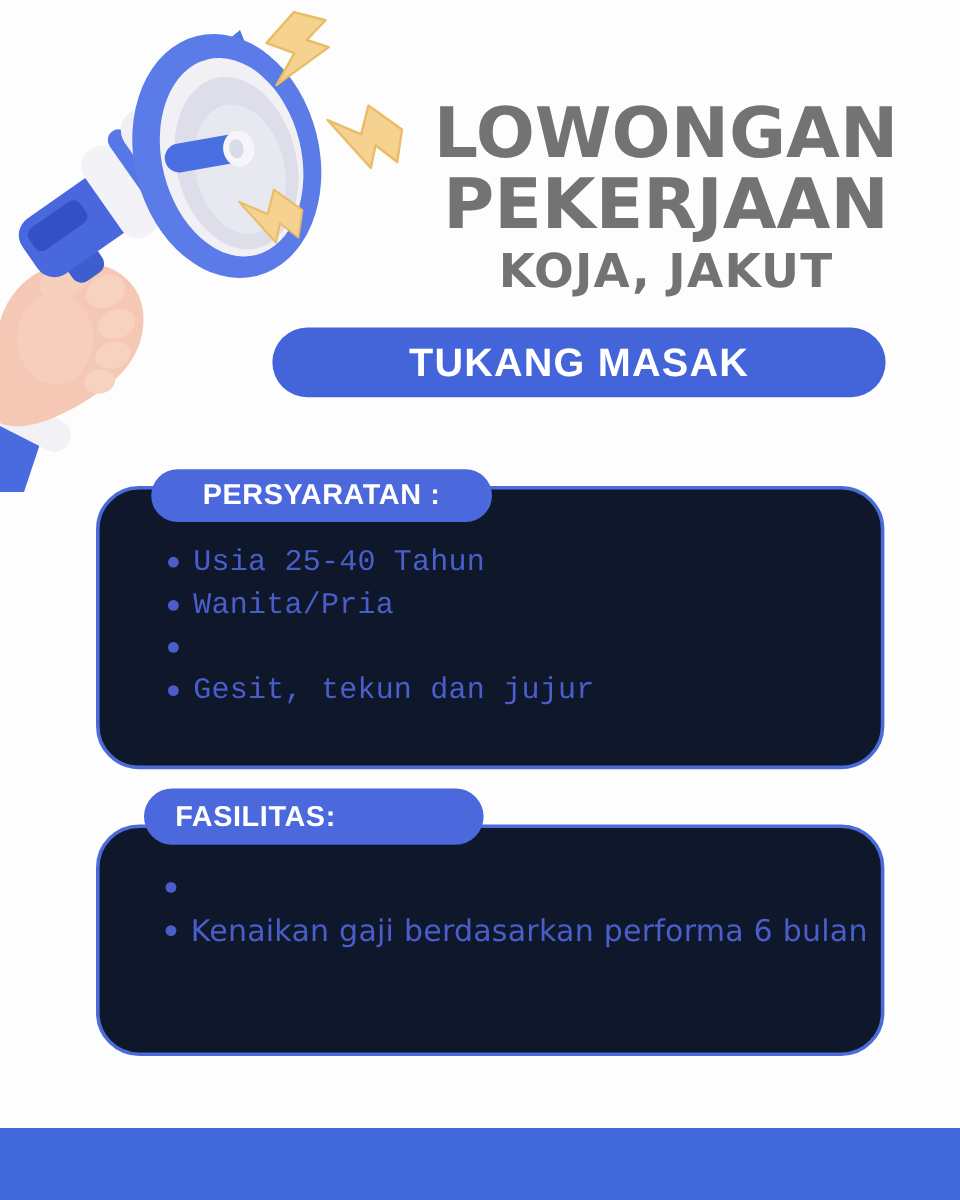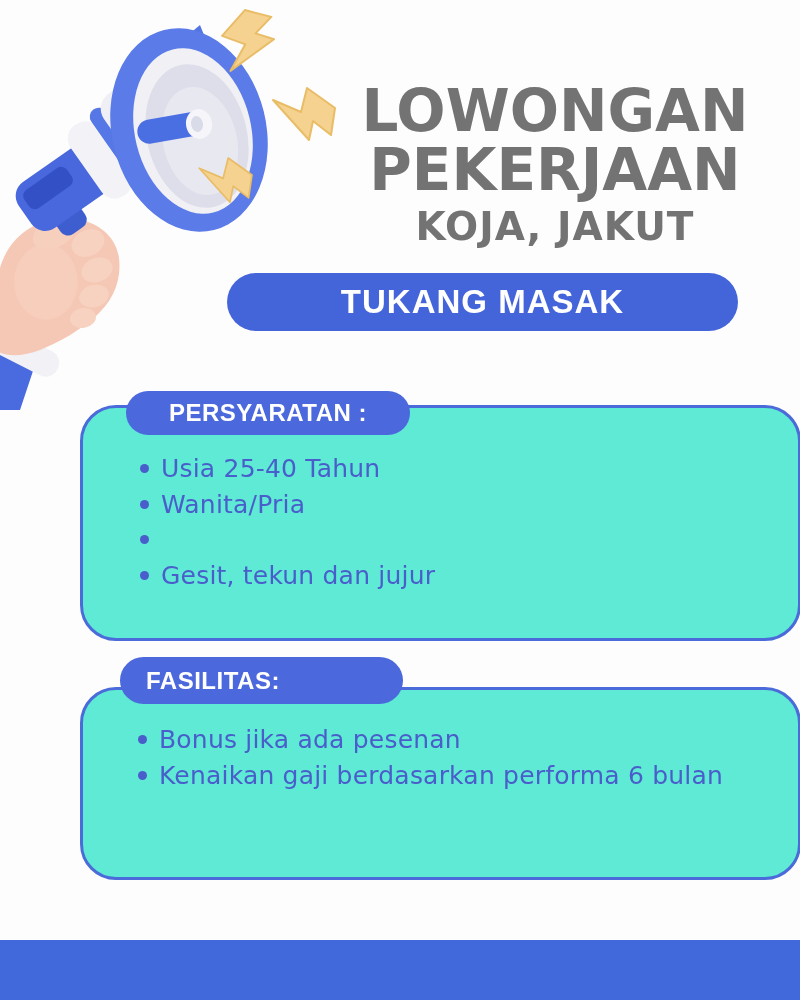--- a/index.html
+++ b/index.html
@@ -15,37 +15,37 @@
   .badge{
     position:absolute;left:227px;top:273px;width:511px;height:58px;
     background:#4465DA;border-radius:29px;display:flex;align-items:center;justify-content:center;
   }
   .badge-label{
     color:#ffffff;font-family:"Liberation Sans",sans-serif;font-weight:bold;
     font-size:33px;letter-spacing:1px;
   }
   
   .panel{
-    position:absolute;left:80px;width:721px;box-sizing:border-box;
-    border:3px solid #4A6BD9;border-radius:36px;background:#5eead4;
+    position:absolute;left:80px;width:657px;box-sizing:border-box;
+    border:3px solid #4A6BD9;border-radius:36px;background:#0f172a;
   }
   .panel-1{top:405px;height:236px;}
   .panel-2{top:687px;height:193px;}
   .panel-pill{
     position:absolute;background:#4B68DC;border-radius:24px;
     display:flex;align-items:center;box-sizing:border-box;
   }
   .panel-1 .panel-pill{left:43px;top:-17px;width:284px;height:44px;justify-content:center;}
   .panel-2 .panel-pill{left:37px;top:-33px;width:283px;height:47px;justify-content:flex-start;padding-left:26px;}
   .pill-label{
     color:#ffffff;font-family:"Liberation Sans",sans-serif;font-weight:bold;
     font-size:24px;letter-spacing:0.5px;white-space:nowrap;
   }
   .bullet-list{list-style:none;margin:0;}
-  .panel-1 .bullet-list{padding:43px 0 0 57px;}
+  .panel-1 .bullet-list{padding:43px 0 0 57px;font-family:Liberation Mono, monospace;}
   .panel-2 .bullet-list{padding:31px 0 0 55px;}
   .bullet-item{display:flex;align-items:center;height:35.5px;color:#4A5ECB;}
   .panel-2 .bullet-item{height:36px;}
   .dot{width:9px;height:9px;border-radius:50%;background:#4A5ECB;margin-right:12px;flex:none;}
   .item-text{font-size:25px;white-space:nowrap;letter-spacing:0.2px;}
   
   .footer-bar{position:absolute;left:0;top:940px;width:800px;height:60px;background:#4169DB;}
   
   .illustration{position:absolute;left:0;top:0;}
 </style>
@@ -141,21 +141,20 @@
 
   <section class="panel panel-2">
     <div class="panel-pill">
       <span class="pill-label">FASILITAS:</span>
     </div>
     <ul class="bullet-list">
 
 
         <li class="bullet-item">
           <span class="dot"></span>
-          <span class="item-text">Bonus jika ada pesenan</span>
         </li>
 
         <li class="bullet-item">
           <span class="dot"></span>
           <span class="item-text">Kenaikan gaji berdasarkan performa 6 bulan</span>
         </li>
       </ul>
   </section>
 
   <footer class="footer-bar"></footer>

